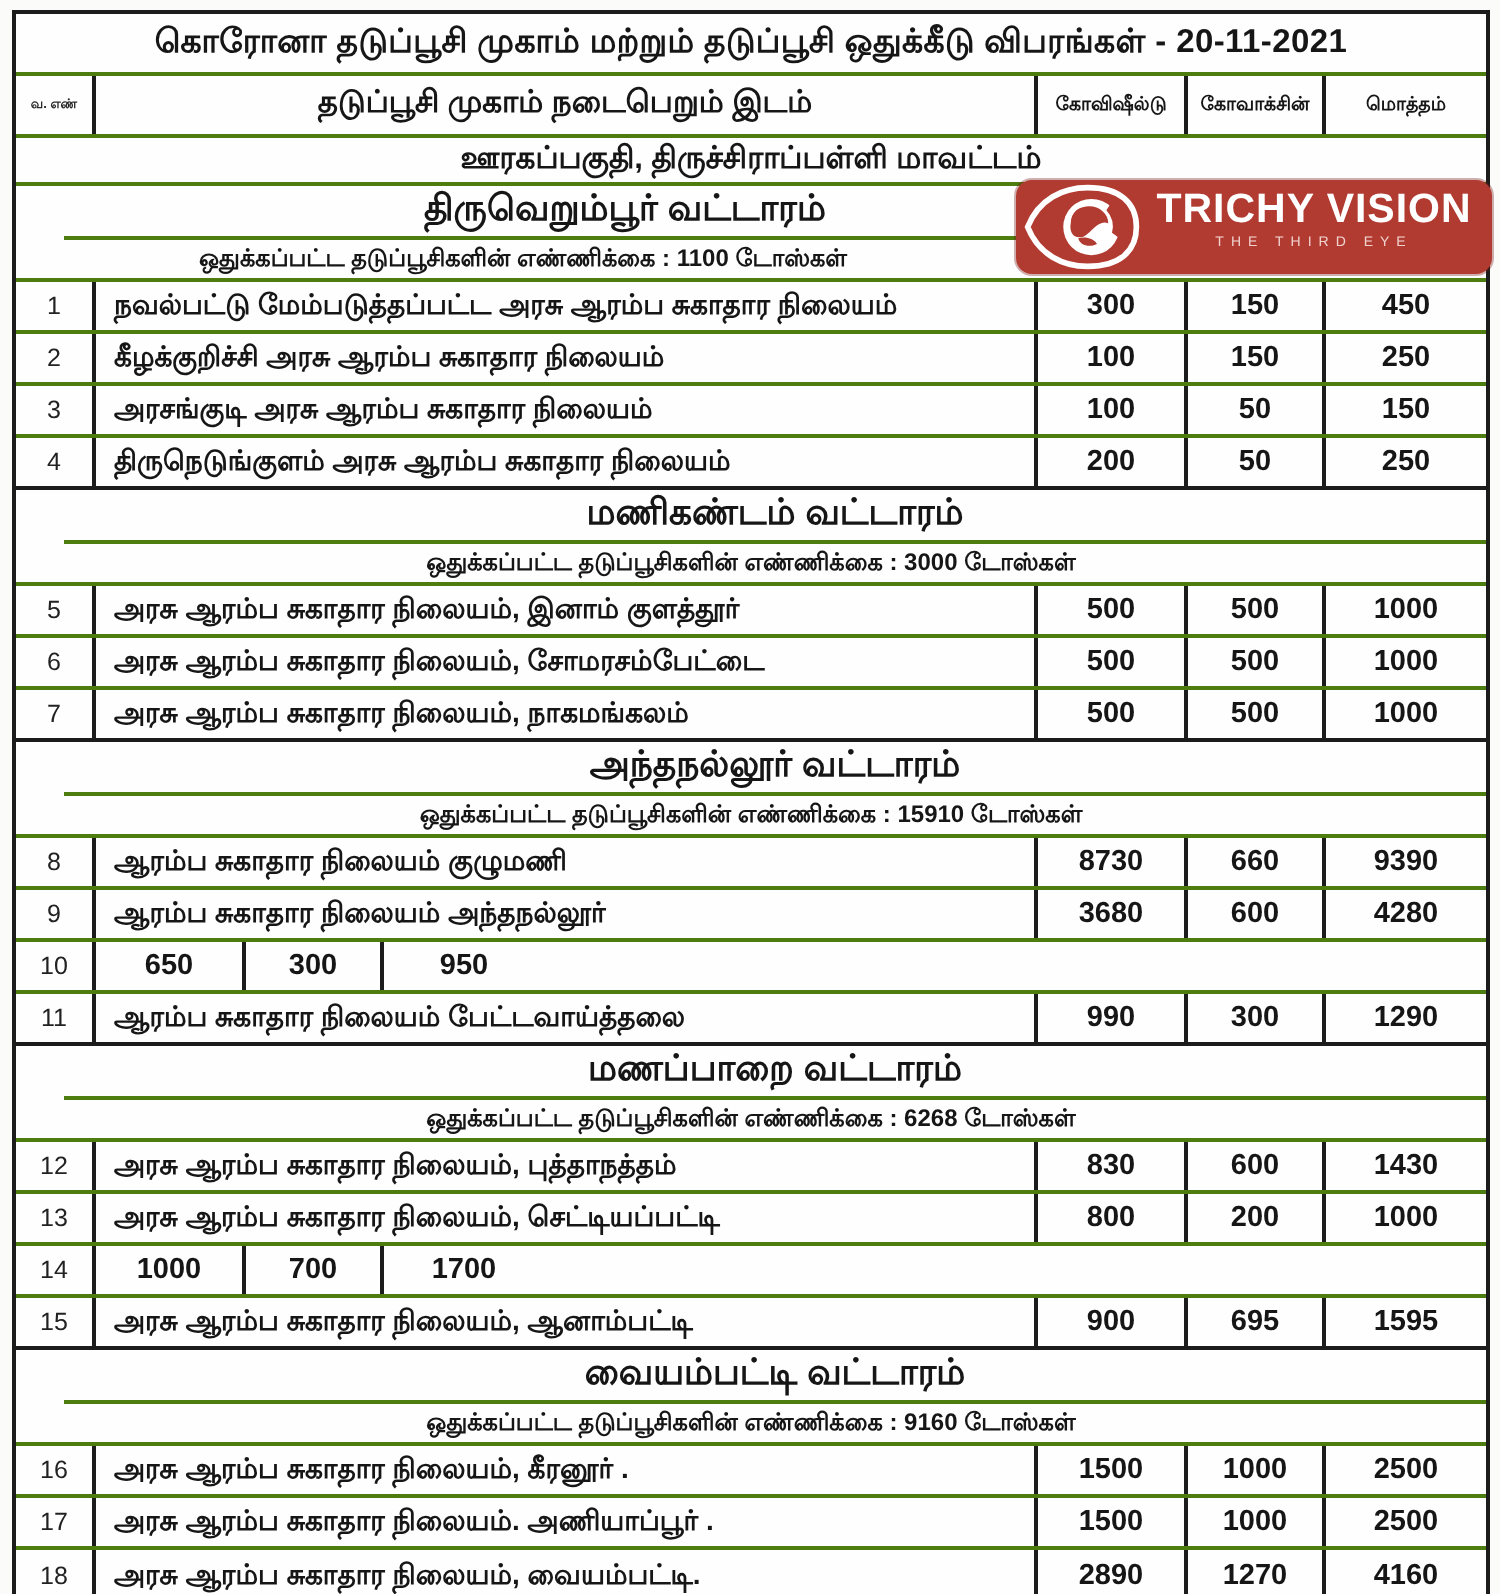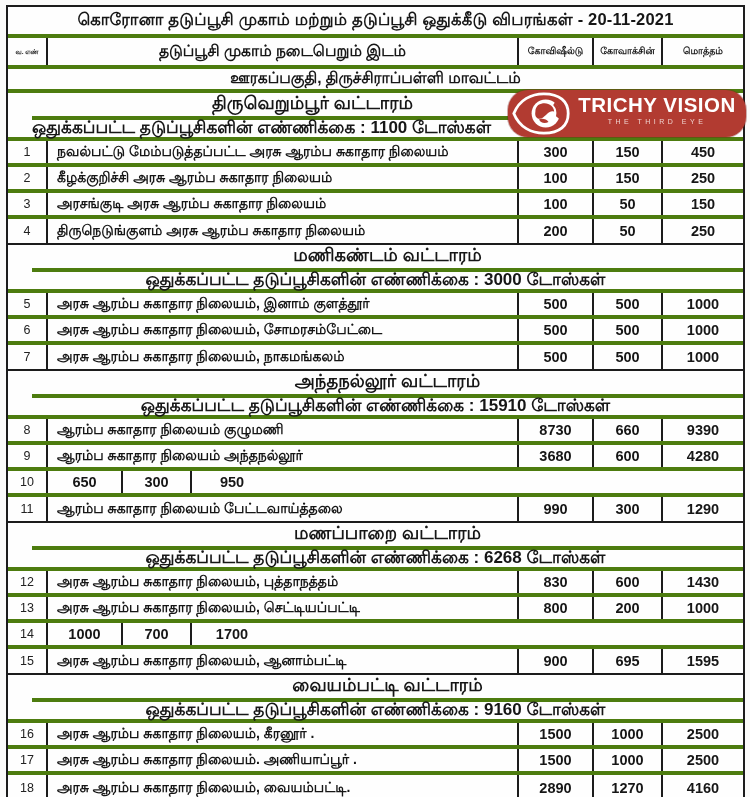--- a/index.html
+++ b/index.html
@@ -17,21 +17,21 @@
   }
   .table{
     position:absolute;
     left:6px;top:5px;width:735px;
     border:2px solid #1c1c1c;
     background:#fefefe;
   }
   .row{
     display:flex;
     align-items:stretch;
-    border-bottom:4px solid #4d7c0f;
+    border-bottom:2px solid #4d7c0f;
     box-sizing:border-box;
   }
   .row:last-child{border-bottom:none;}
   .rows .row:last-child{border-bottom:2px solid #1c1c1c;}
   .section:last-child .rows .row:last-child{border-bottom:none;}
   .cell{
     display:flex;align-items:center;justify-content:center;
     border-right:2px solid #1c1c1c;
     box-sizing:border-box;
     font-weight:bold;
@@ -55,36 +55,36 @@
   .header-row .c-serial{font-size:6.5px;color:#2a2a2a;}
   .header-row .c-loc{justify-content:center;padding-left:0;font-size:15.5px;}
   .header-row .c-cs,.header-row .c-cv,.header-row .c-tot{font-size:9.5px;}
 
   .section-title-row{
     height:27px;justify-content:center;align-items:center;
     font-weight:bold;font-size:18px;margin-left:24px;
   }
   .section-sub-row{
     height:21px;justify-content:center;align-items:center;
-    font-weight:bold;font-size:17px;
+    font-weight:bold;font-size:12px;
   }
   .with-logo .section-title-row{padding-right:150px;}
   .with-logo .section-sub-row{padding-right:228px;}
 
   .data-row{height:26px;font-size:14px;}
   .data-row .c-serial{font-size:12.5px;font-weight:normal;color:#222;}
   .data-row .c-cs,.data-row .c-cv,.data-row .c-tot{font-size:14.5px;}
 
   
   .logo{
     position:absolute;
     left:508px;top:90px;
     width:238px;height:47px;
     background:#b23b31;
-    border-radius:20px;
+    border-radius:8px;
     display:flex;align-items:center;
     box-shadow:0 0 0 1px rgba(120,30,25,.35);
   }
   .logo-eye{
     position:absolute;left:2px;top:1px;width:62px;height:45px;
   }
   .logo-textblock{
     position:absolute;left:64px;top:3px;right:4px;
     display:flex;flex-direction:column;align-items:center;
   }

